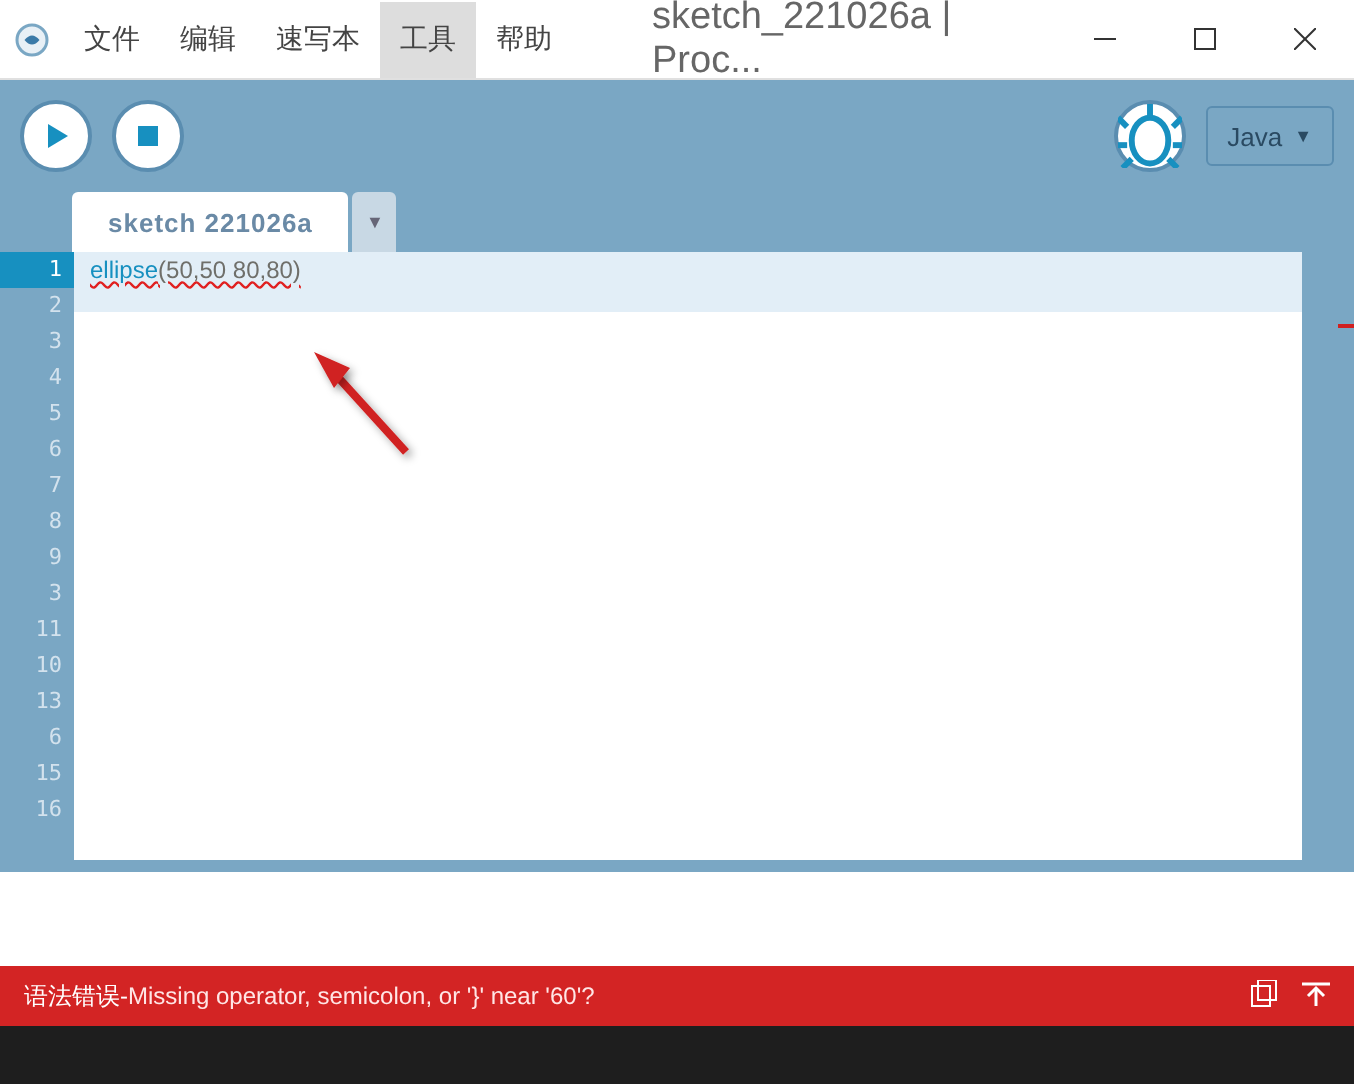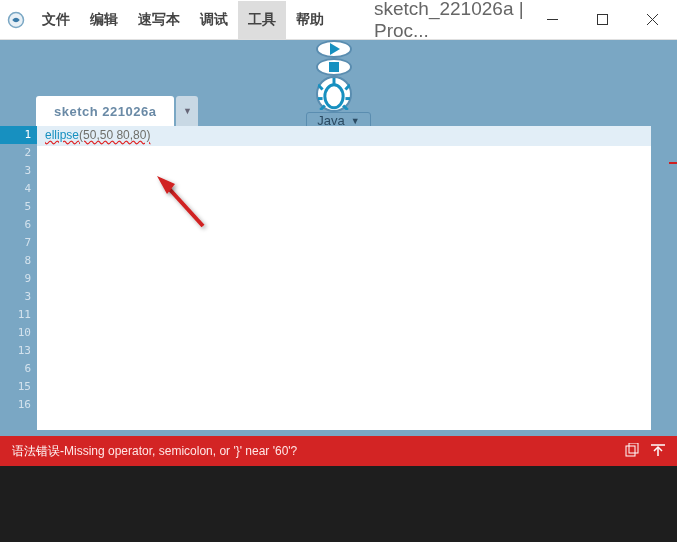--- a/index.html
+++ b/index.html
@@ -1,58 +1,58 @@
 <!DOCTYPE html>
 <html><head>
 <meta charset="utf-8">
 <style>
 * { margin: 0; padding: 0; box-sizing: border-box; font-family: "Microsoft YaHei", Arial, sans-serif; }
 body { width: 677px; height: 542px; background: #fff; overflow: hidden; }
 
 .menubar { height: 40px; background: #fff; display: flex; align-items: center; border-bottom: 1px solid #e0e0e0; }
 .app-icon { width: 32px; height: 40px; display: flex; align-items: center; justify-content: center; }
 .app-icon-svg { width: 18px; height: 18px; }
-.menubar-items { display: flex; flex: 0 0 auto; font-weight: bold; }
+.menubar-items { display: flex; flex: 0 0 auto; }
 .menu-item { padding: 10px 10px; font-size: 14px; color: #444; cursor: default; }
 .menu-item.active { background: #ddd; }
 .title-area { flex: 1; padding-left: 40px; font-size: 19px; color: #666; }
 .win-controls { display: flex; }
 .win-btn { width: 50px; height: 40px; display: flex; align-items: center; justify-content: center; }
 .win-btn svg { width: 11px; height: 11px; }
 
-.toolbar { height: 56px; background: #7aa7c4; display: flex; align-items: center; padding: 0 20px; flex-direction: column; }
+.toolbar { height: 56px; background: #7aa7c4; display: flex; align-items: center; padding: 0 10px; }
 .run-btn, .stop-btn { width: 36px; height: 36px; border-radius: 50%; background: #fff; display: flex; align-items: center; justify-content: center; margin-right: 10px; border: 2px solid #5a8db0; }
 .run-btn svg, .stop-btn svg { width: 14px; height: 14px; }
 .spacer { flex: 1; }
 .debug-btn { width: 36px; height: 36px; border-radius: 50%; background: #fff; display: flex; align-items: center; justify-content: center; border: 2px solid #5a8db0; margin-right: 10px; }
 .mode-select { height: 30px; padding: 0 10px; background: #7aa7c4; border: 1px solid #5a8db0; color: #2a4a62; font-size: 13px; border-radius: 3px; display: flex; align-items: center; }
 .mode-select .tri { margin-left: 6px; font-size: 9px; }
 
 .tabbar { height: 30px; background: #7aa7c4; display: flex; align-items: flex-start; padding-left: 36px; }
 .tab { height: 30px; background: #fff; padding: 0 18px; display: flex; align-items: center; font-size: 13px; font-weight: bold; color: #6a8aa6; border-top-left-radius: 3px; border-top-right-radius: 3px; letter-spacing: 0.5px; }
 .tab-drop { height: 30px; width: 22px; background: #c8d8e4; margin-left: 2px; display: flex; align-items: center; justify-content: center; color: #667; font-size: 9px; border-top-left-radius: 3px; border-top-right-radius: 3px; }
 
 .editor-wrap { display: flex; height: 304px; position: relative; }
 .gutter { width: 37px; background: #7aa7c4; }
 .gutter .ln { height: 18px; font-size: 11px; color: #d3e2ed; text-align: right; padding-right: 6px; line-height: 18px; font-family: Consolas, monospace; }
 .gutter .ln.hl { background: #1790c0; color: #fff; }
 .code { flex: 1; background: #fff; position: relative; font-family: Consolas, monospace; font-size: 12px; }
-.code-line { height: 20px; padding-left: 8px; line-height: 18px; white-space: pre; }
+.code-line { height: 30px; padding-left: 8px; line-height: 18px; white-space: pre; }
 .code-line.hl { background: #e2eef7; }
 .tok-fn { color: #1790c0; }
 .tok-args { color: #6f6f6a; }
 .err-underline { border-bottom: 1px wavy #e02020; text-decoration: underline wavy #e02020; }
 .right-gutter { width: 26px; background: #7aa7c4; }
 .right-marker { position: absolute; right: 0; top: 36px; width: 8px; height: 2px; background: #d02020; }
 
 .arrow { position: absolute; left: 118px; top: 48px; pointer-events: none; }
 
 .divider { height: 6px; background: #7aa7c4; }
 
-.status { height: 30px; background: #d32424; display: flex; align-items: center; padding: 0 12px; color: #fff; font-size: 12px; }
+.status { height: 30px; background: #d32424; display: flex; align-items: center; padding: 0 12px; color: #fff; font-size: 12px; margin-top: 47px; }
 .status-label { color: #fff; }
 .status-msg { color: #ffe6e6; }
 .status-icons { margin-left: auto; display: flex; gap: 12px; }
 .status-icons svg { width: 14px; height: 14px; }
 
 .console { height: 76px; background: #1e1e1e; }
 </style>
 </head>
 <body>
 
@@ -60,21 +60,20 @@
   <div class="app-icon">
     <svg class="app-icon-svg" viewBox="0 0 24 24">
         <circle cx="12" cy="12" r="10" fill="#e8f0f6" stroke="#7aa7c4" stroke-width="2"></circle>
         <path d="M 7 12 Q 12 6 17 12 Q 12 18 7 12" fill="#3a7aa8"></path>
       </svg>
   </div>
   <div class="menubar-items" id="menubar-items">
       <div class="menu-item">文件</div>
       <div class="menu-item">编辑</div>
       <div class="menu-item">速写本</div>
-      <div class="menu-item">调试</div>
       <div class="menu-item active">工具</div>
       <div class="menu-item">帮助</div>
     </div>
   <div class="title-area">sketch_221026a | Proc...</div>
   <div class="win-controls">
     <div class="win-btn">
         <svg viewBox="0 0 11 11">
           <line x1="0" y1="5.5" x2="11" y2="5.5" stroke="#333" stroke-width="1"></line>
         </svg>
       </div>

